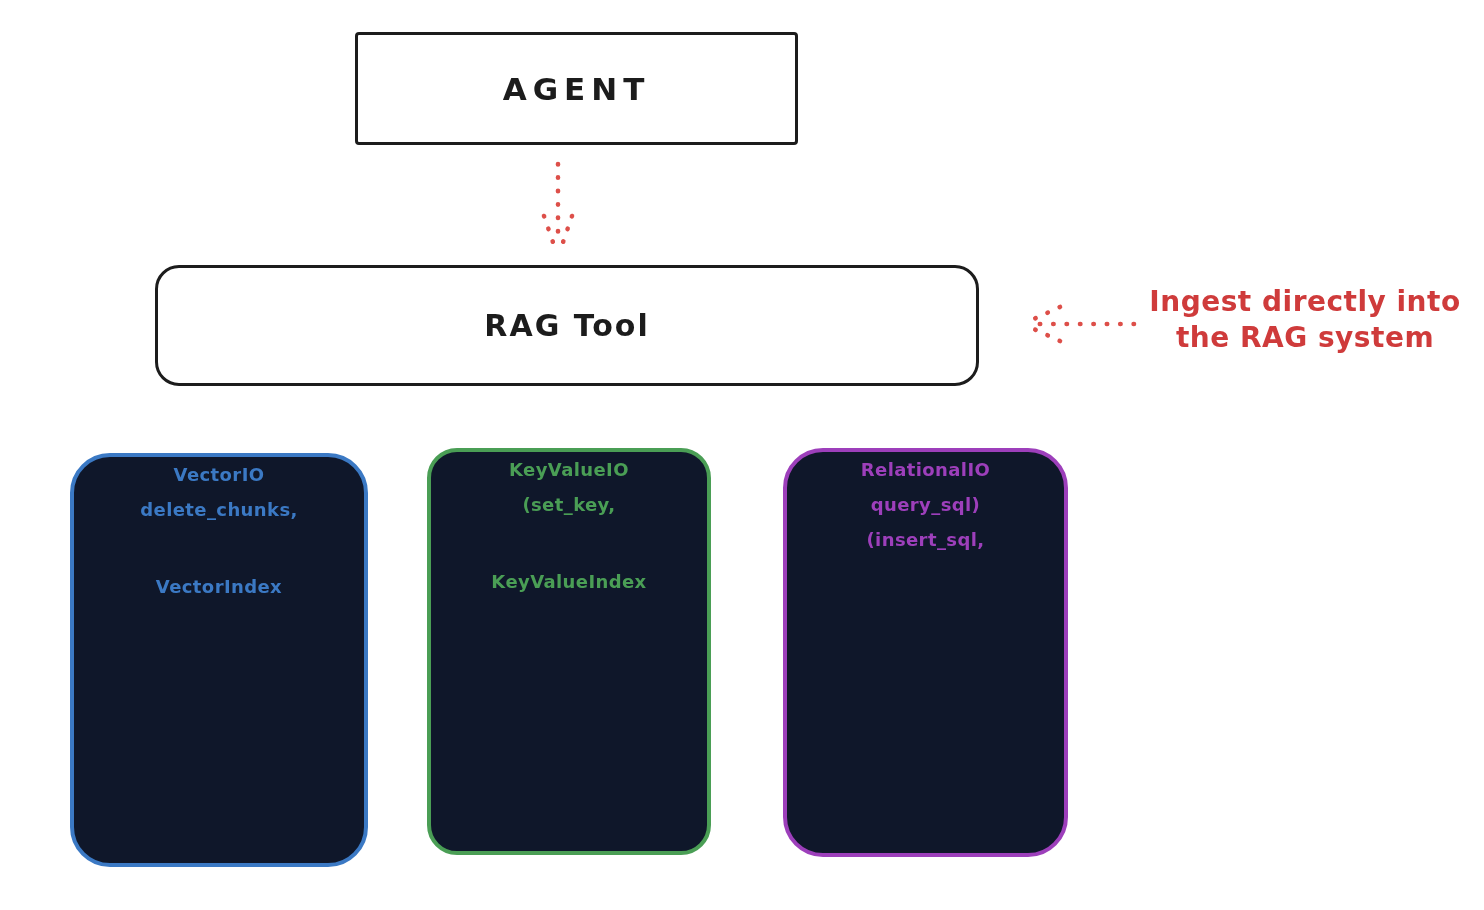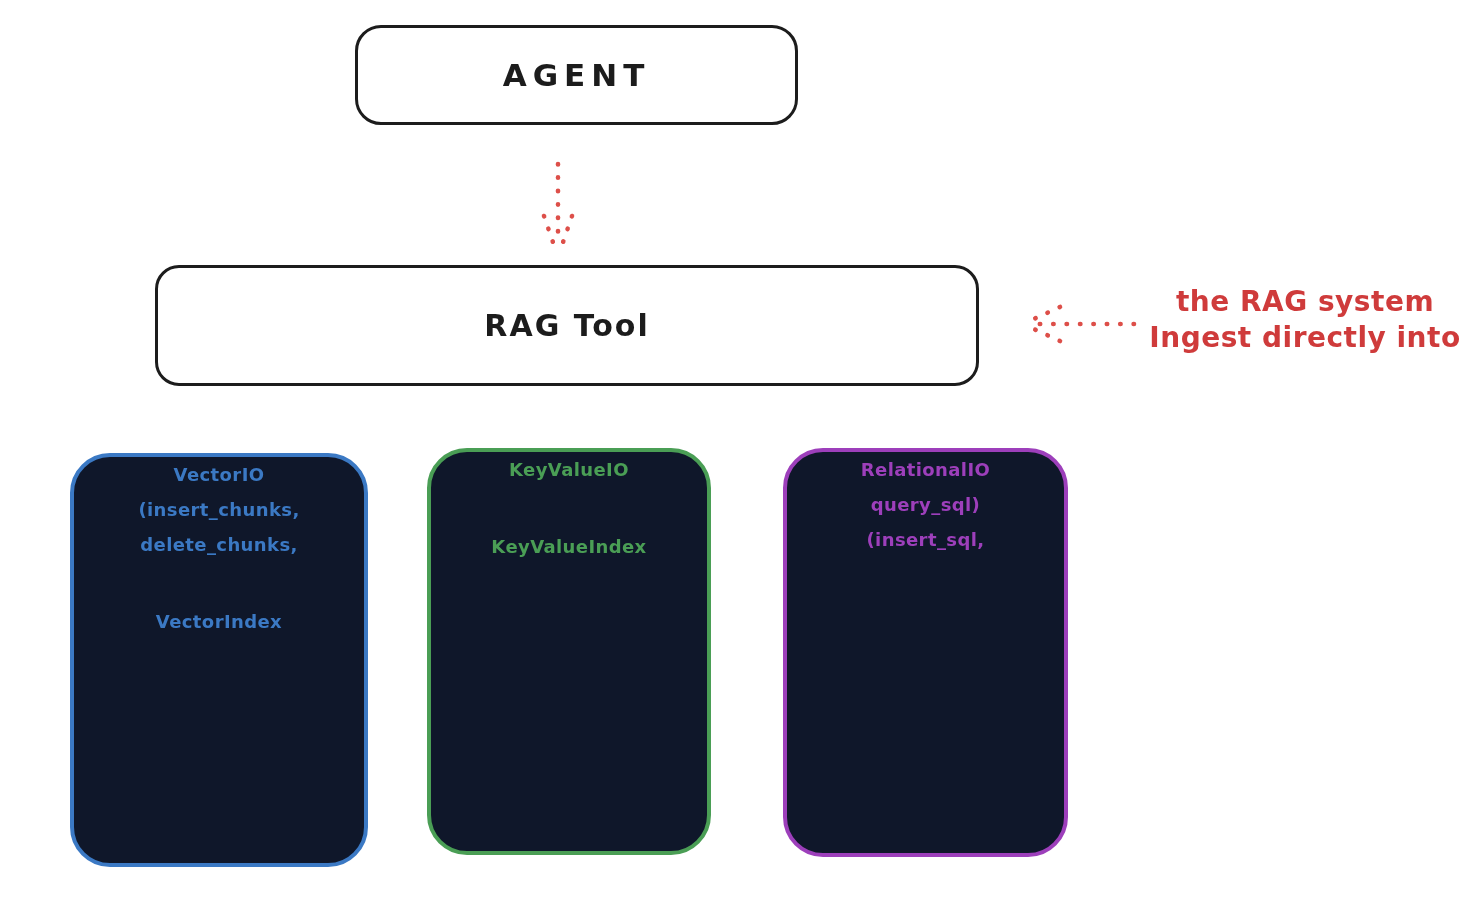--- a/index.html
+++ b/index.html
@@ -19,22 +19,22 @@
   
   .node {
     position: absolute;
     background: #ffffff;
     border: 3.5px solid var(--outline, #1c1c1c);
     display: flex; align-items: center; justify-content: center;
     font-weight: 700;
     color: var(--outline, #1c1c1c);
   }
   .node-agent {
-    left: 355px; top: 25px; width: 443px; height: 100px;
-    border-radius: 26px;
+    left: 355px; top: 32px; width: 443px; height: 113px;
+    border-radius: 4px;
     font-size: 31px; letter-spacing: 6px;
   }
   .node-ragtool {
     left: 155px; top: 265px; width: 824px; height: 121px;
     border-radius: 24px;
     font-size: 30px; letter-spacing: 2px;
   }
 
   
   .arrow { position: absolute; display: block; }
@@ -68,21 +68,21 @@
     border-radius: 40px;
     color: var(--c, #333);
     display: flex; justify-content: center;
     text-align: center;
     font-weight: 700;
     font-size: 18px;
     line-height: 35px;
     letter-spacing: 0.4px;
   }
   .io-box-vector     { left: 70px;  top: 453px; width: 298px; height: 414px; }
-  .io-box-keyvalue   { left: 427px; top: 448px; width: 284px; height: 407px; }
+  .io-box-keyvalue   { left: 427px; top: 448px; width: 284px; height: 407px; border-radius: 30px; }
   .io-box-relational { left: 783px; top: 448px; width: 285px; height: 409px; }
   .io-index { margin-top: 42px; }
 </style>
 </head>
 <body>
 
 <div class="canvas">
 
   <div class="node node-agent">
     <span>AGENT</span>
@@ -98,36 +98,36 @@
     <span>RAG Tool</span>
   </div>
 
   <svg class="arrow arrow-left" width="126" height="52" viewBox="0 0 126 52" aria-hidden="true">
     <path d="M120 26 L16 26"></path>
     <path d="M46 9 L11 25"></path>
     <path d="M46 43 L11 27"></path>
   </svg>
 
   <div class="annotation">
+    <div>Ingest directly into</div>
     <div>the RAG system</div>
-    <div>Ingest directly into</div>
   </div>
 
   <div class="io-box io-box-vector" style="--c: #3b79c4;">
     <div>
       <div>VectorIO</div>
-      <div>(insert_chunks,</div>
       <div>delete_chunks,</div>
       <div class="io-index">VectorIndex</div>
     </div>
   </div>
 
   <div class="io-box io-box-keyvalue" style="--c: #4a9e55;">
     <div>
       <div>KeyValueIO</div>
+      <div>(set_key,</div>
       <div class="io-index">KeyValueIndex</div>
     </div>
   </div>
 
   <div class="io-box io-box-relational" style="--c: #9d3fbb;">
     <div>
       <div>RelationalIO</div>
       <div>query_sql)</div>
       <div>(insert_sql,</div>
     </div>

